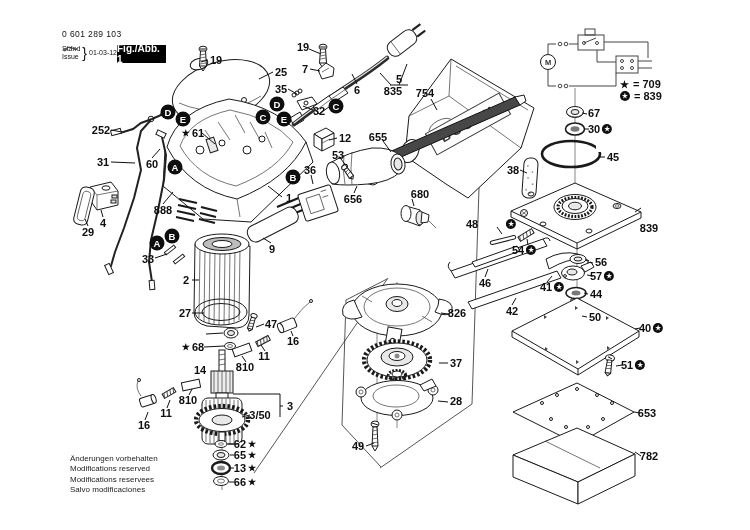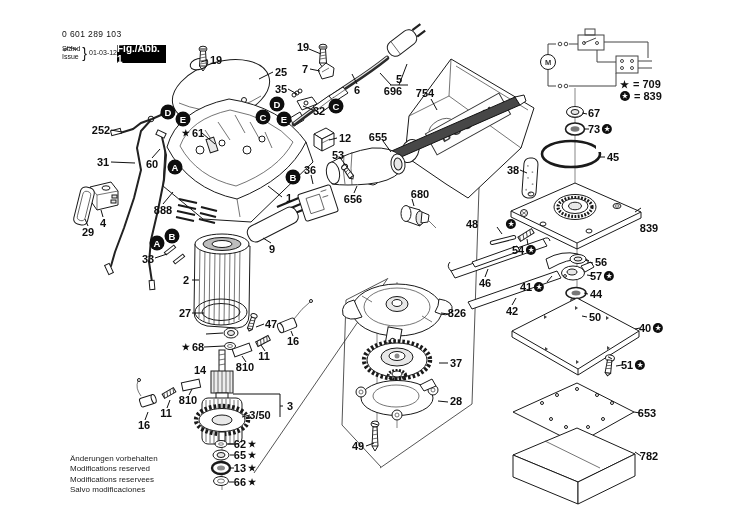--- a/index.html
+++ b/index.html
@@ -552,21 +552,21 @@
       <div class="plabel" style="left: 319px; top: 111px;">
         <span>32</span>
       </div>
       <div class="plabel" style="left: 357px; top: 90px;">
         <span>6</span>
       </div>
       <div class="plabel" style="left: 399px; top: 79px;">
         <span>5</span>
       </div>
       <div class="plabel" style="left: 393px; top: 91px;">
-        <span>696</span>
+        <span>835</span>
       </div>
       <div class="plabel" style="left: 425px; top: 93px;">
         <span>754</span>
       </div>
       <div class="plabel" style="left: 101px; top: 130px;">
         <span>252</span>
       </div>
       <div class="plabel" style="left: 193px; top: 133px;">
         <span class="sym-star">★</span>
         <span>61</span>
@@ -678,21 +678,21 @@
       <div class="plabel" style="left: 456px; top: 401px;">
         <span>28</span>
       </div>
       <div class="plabel" style="left: 358px; top: 446px;">
         <span>49</span>
       </div>
       <div class="plabel" style="left: 594px; top: 113px;">
         <span>67</span>
       </div>
       <div class="plabel" style="left: 600px; top: 129px;">
-        <span>73</span>
+        <span>30</span>
         <span class="sym-dot">
           <span>★</span>
         </span>
       </div>
       <div class="plabel" style="left: 613px; top: 157px;">
         <span>45</span>
       </div>
       <div class="plabel" style="left: 513px; top: 170px;">
         <span>38</span>
       </div>
@@ -713,21 +713,21 @@
       </div>
       <div class="plabel" style="left: 601px; top: 262px;">
         <span>56</span>
       </div>
       <div class="plabel" style="left: 602px; top: 276px;">
         <span>57</span>
         <span class="sym-dot">
           <span>★</span>
         </span>
       </div>
-      <div class="plabel" style="left: 532px; top: 287px;">
+      <div class="plabel" style="left: 552px; top: 287px;">
         <span>41</span>
         <span class="sym-dot">
           <span>★</span>
         </span>
       </div>
       <div class="plabel" style="left: 596px; top: 294px;">
         <span>44</span>
       </div>
       <div class="plabel" style="left: 485px; top: 283px;">
         <span>46</span>

